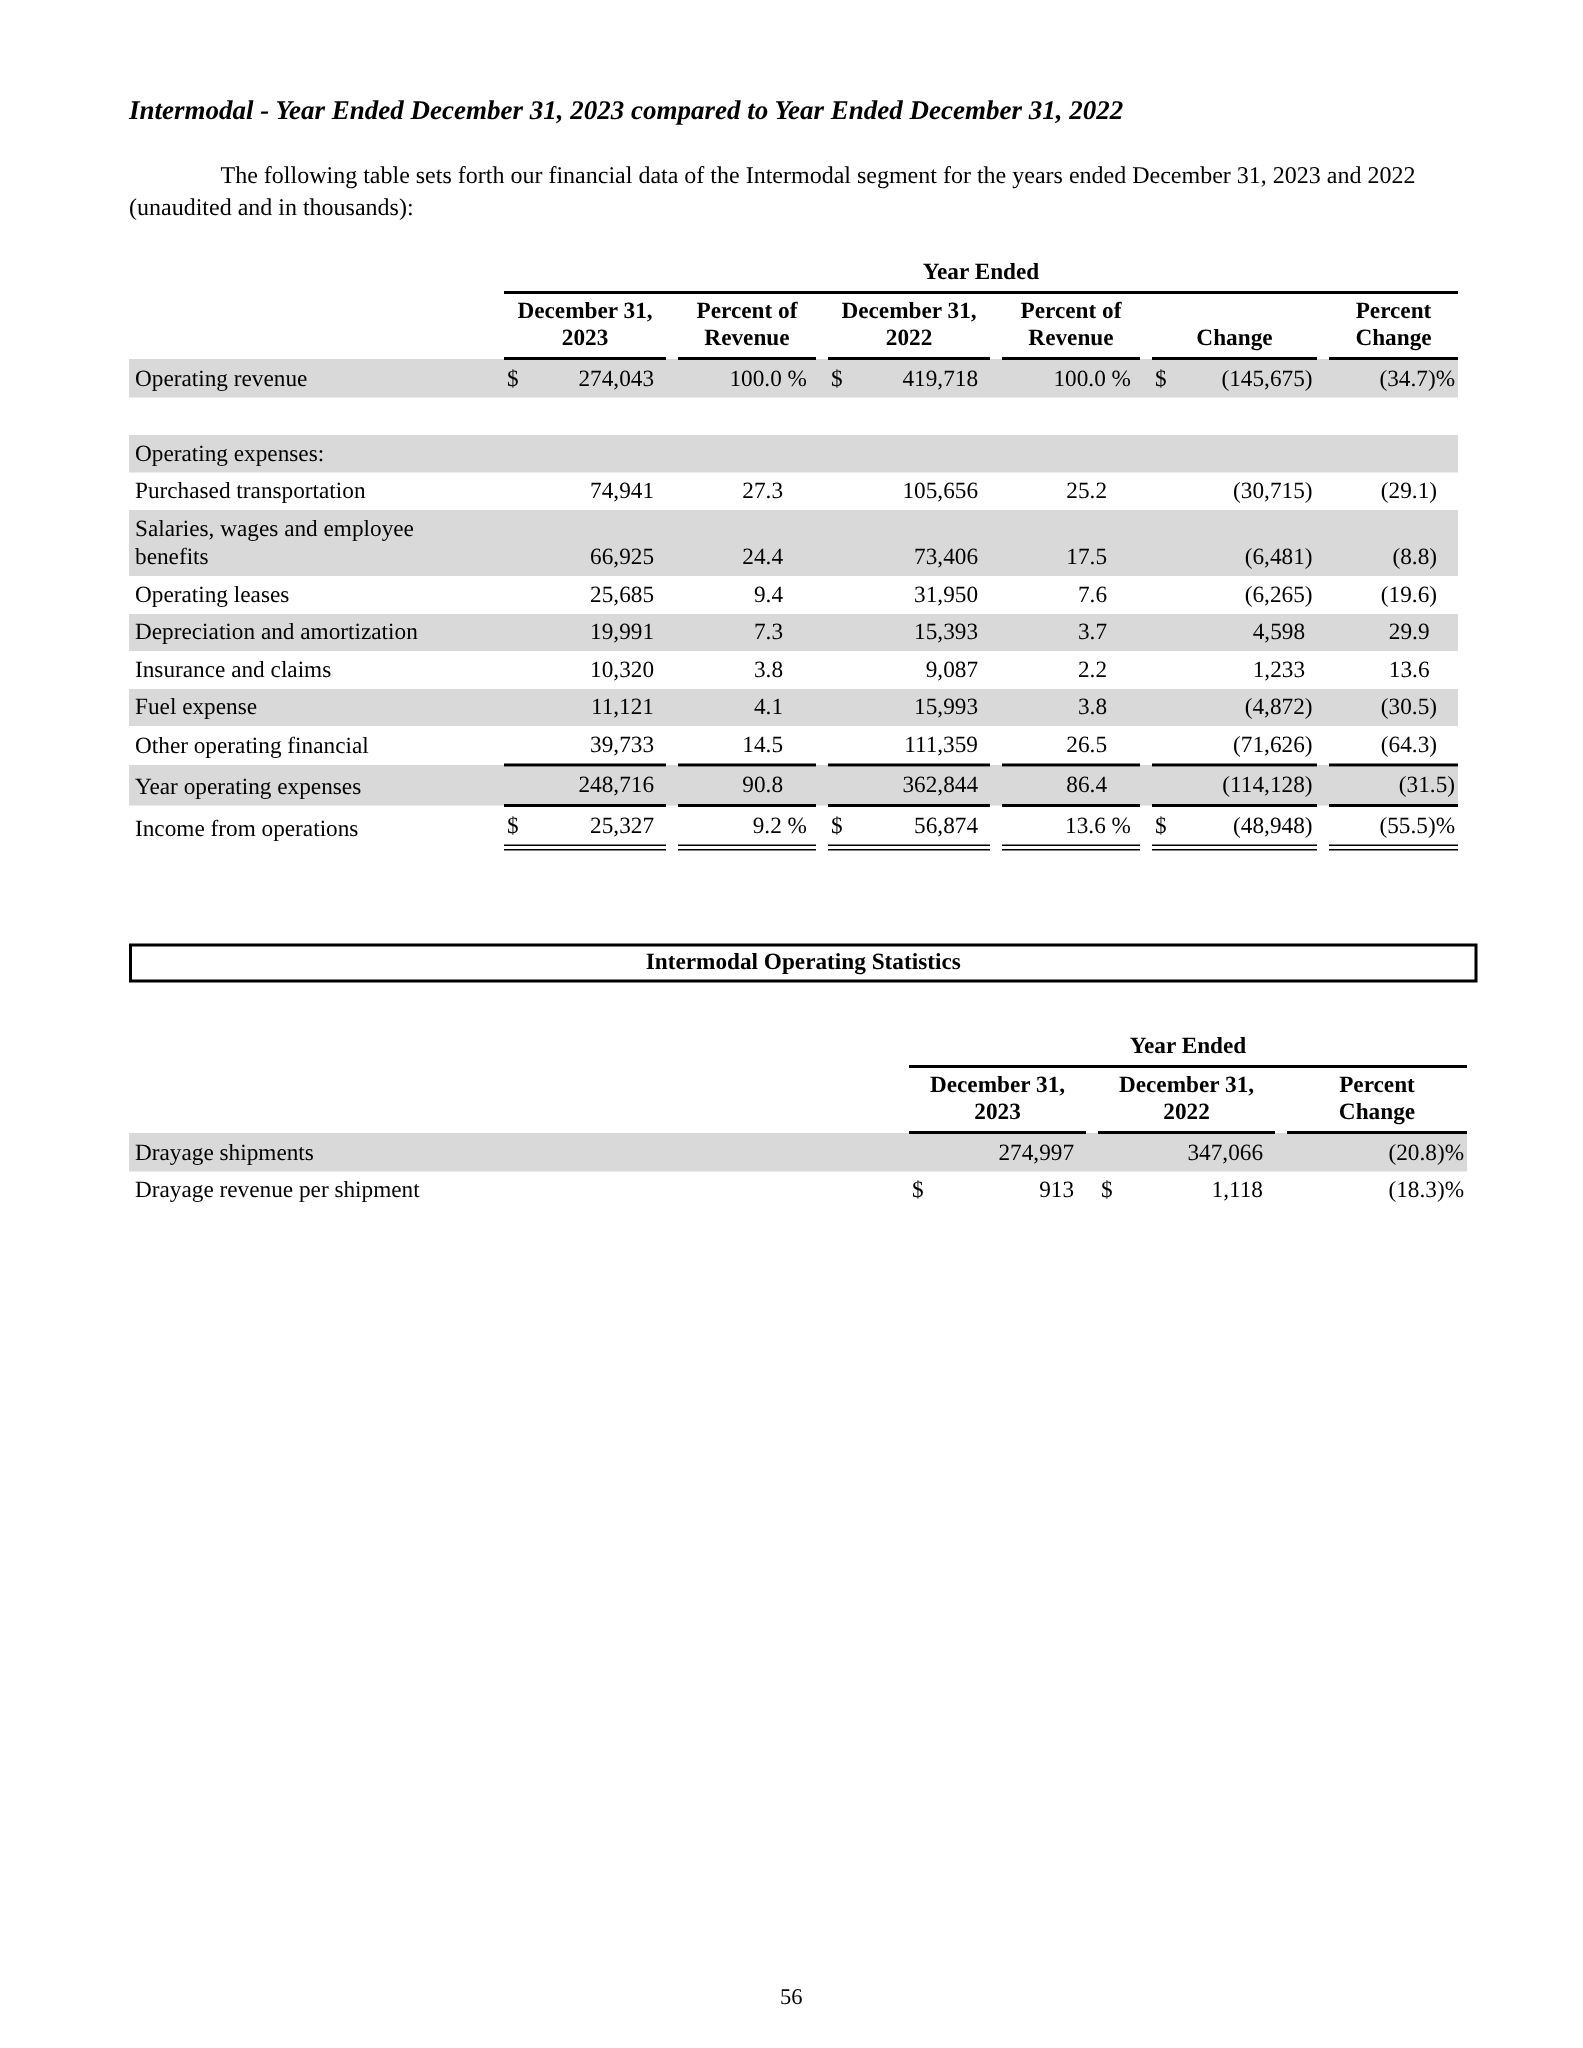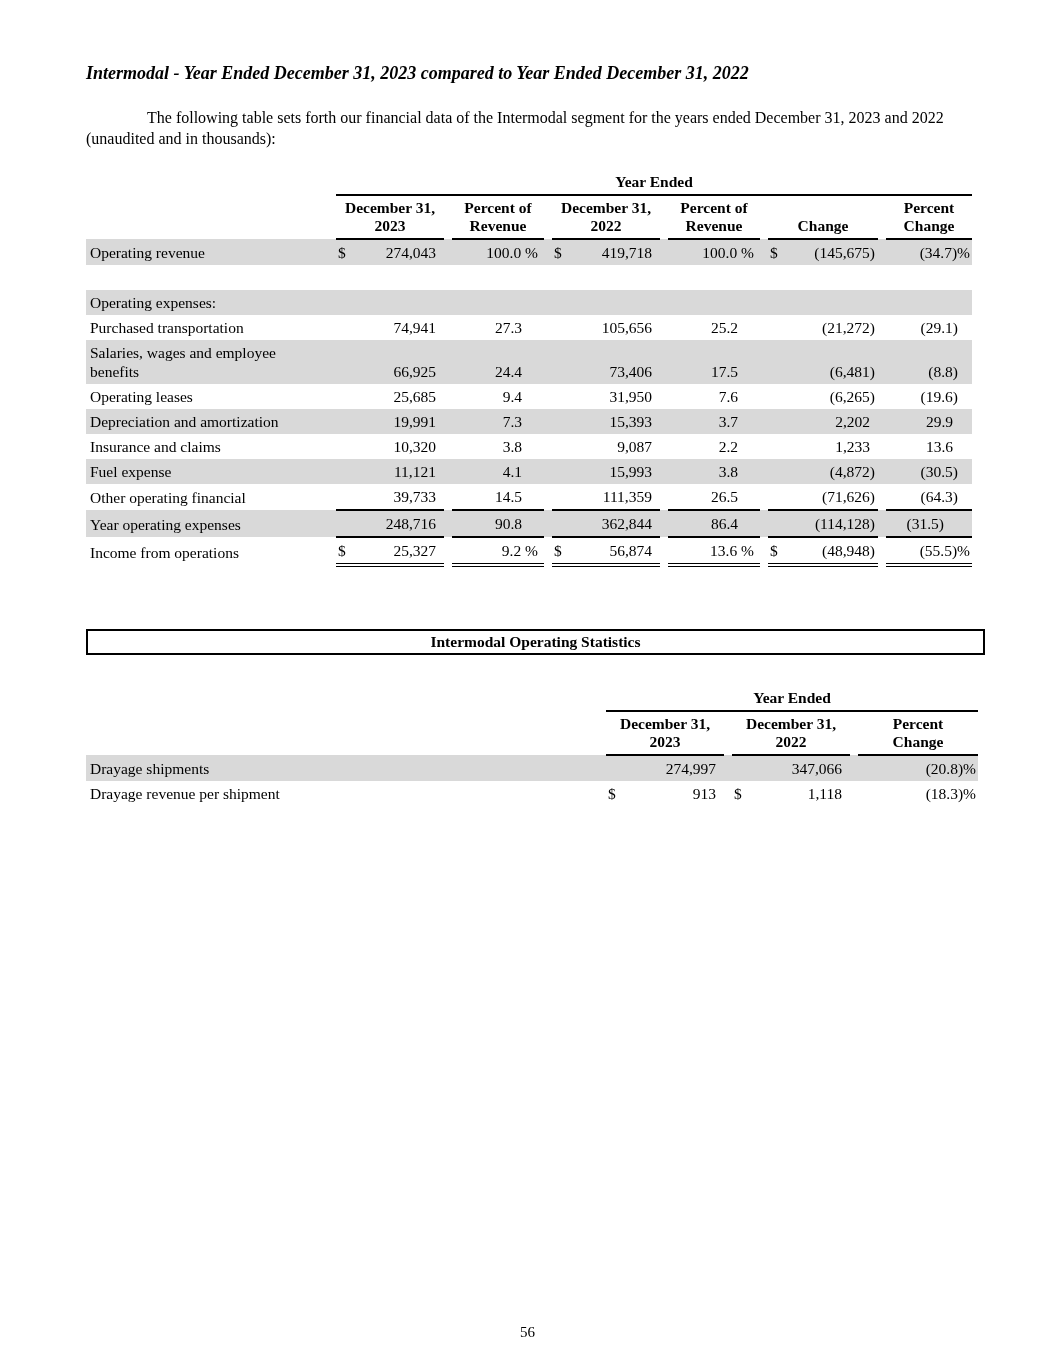--- a/index.html
+++ b/index.html
@@ -178,21 +178,21 @@
           <td class="c-num" style="padding-right: 8px;">74,941</td>
           <td class="gap"></td>
           <td class="c-pct" style="padding-right: 22px;">27.3</td>
           <td class="gap"></td>
           <td class="c-dollar" style="padding-right: 0px;"></td>
           <td class="c-num" style="padding-right: 8px;">105,656</td>
           <td class="gap"></td>
           <td class="c-pct" style="padding-right: 22px;">25.2</td>
           <td class="gap"></td>
           <td class="c-dollar" style="padding-right: 0px;"></td>
-          <td class="c-num" style="padding-right: 3px;">(21,272)</td>
+          <td class="c-num" style="padding-right: 3px;">(30,715)</td>
           <td class="gap"></td>
           <td class="c-pctchg" style="padding-right: 14px;">(29.1)</td>
         </tr>
         <tr class="shaded">
           <td class="lbl">Salaries, wages and employee benefits</td>
           <td class="c-dollar" style="padding-right: 0px;"></td>
           <td class="c-num" style="padding-right: 8px;">66,925</td>
           <td class="gap"></td>
           <td class="c-pct" style="padding-right: 22px;">24.4</td>
           <td class="gap"></td>
@@ -229,21 +229,21 @@
           <td class="c-num" style="padding-right: 8px;">19,991</td>
           <td class="gap"></td>
           <td class="c-pct" style="padding-right: 22px;">7.3</td>
           <td class="gap"></td>
           <td class="c-dollar" style="padding-right: 0px;"></td>
           <td class="c-num" style="padding-right: 8px;">15,393</td>
           <td class="gap"></td>
           <td class="c-pct" style="padding-right: 22px;">3.7</td>
           <td class="gap"></td>
           <td class="c-dollar" style="padding-right: 0px;"></td>
-          <td class="c-num" style="padding-right: 8px;">2,202</td>
+          <td class="c-num" style="padding-right: 8px;">4,598</td>
           <td class="gap"></td>
           <td class="c-pctchg" style="padding-right: 19px;">29.9</td>
         </tr>
         <tr>
           <td class="lbl">Insurance and claims</td>
           <td class="c-dollar" style="padding-right: 0px;"></td>
           <td class="c-num" style="padding-right: 8px;">10,320</td>
           <td class="gap"></td>
           <td class="c-pct" style="padding-right: 22px;">3.8</td>
           <td class="gap"></td>
@@ -299,21 +299,21 @@
           <td class="c-pct b-single" style="padding-right: 22px;">90.8</td>
           <td class="gap"></td>
           <td class="c-dollar b-single" style="padding-right: 0px;"></td>
           <td class="c-num b-single" style="padding-right: 8px;">362,844</td>
           <td class="gap"></td>
           <td class="c-pct b-single" style="padding-right: 22px;">86.4</td>
           <td class="gap"></td>
           <td class="c-dollar b-single" style="padding-right: 0px;"></td>
           <td class="c-num b-single" style="padding-right: 3px;">(114,128)</td>
           <td class="gap"></td>
-          <td class="c-pctchg b-single" style="padding-right: 28px;">(31.5)</td>
+          <td class="c-pctchg b-single" style="padding-right: 2px;">(31.5)</td>
         </tr>
         <tr>
           <td class="lbl">Income from operations</td>
           <td class="c-dollar b-double" style="padding-right: 0px;">$</td>
           <td class="c-num b-double" style="padding-right: 8px;">25,327</td>
           <td class="gap"></td>
           <td class="c-pct b-double" style="padding-right: 6px;">9.2 %</td>
           <td class="gap"></td>
           <td class="c-dollar b-double" style="padding-right: 0px;">$</td>
           <td class="c-num b-double" style="padding-right: 8px;">56,874</td>

